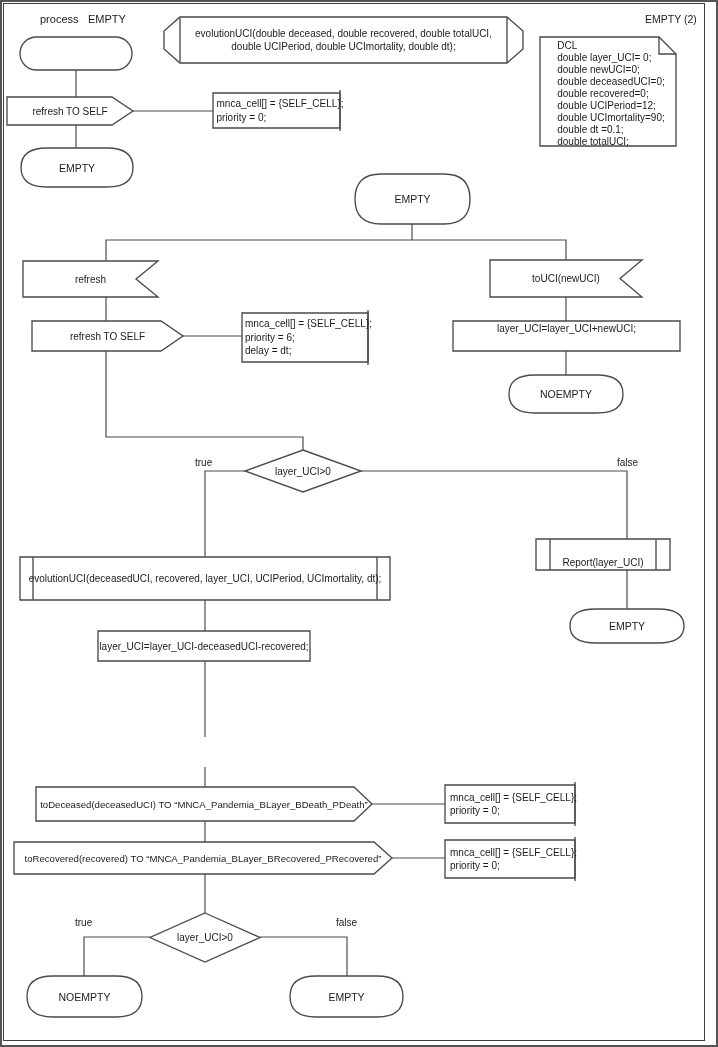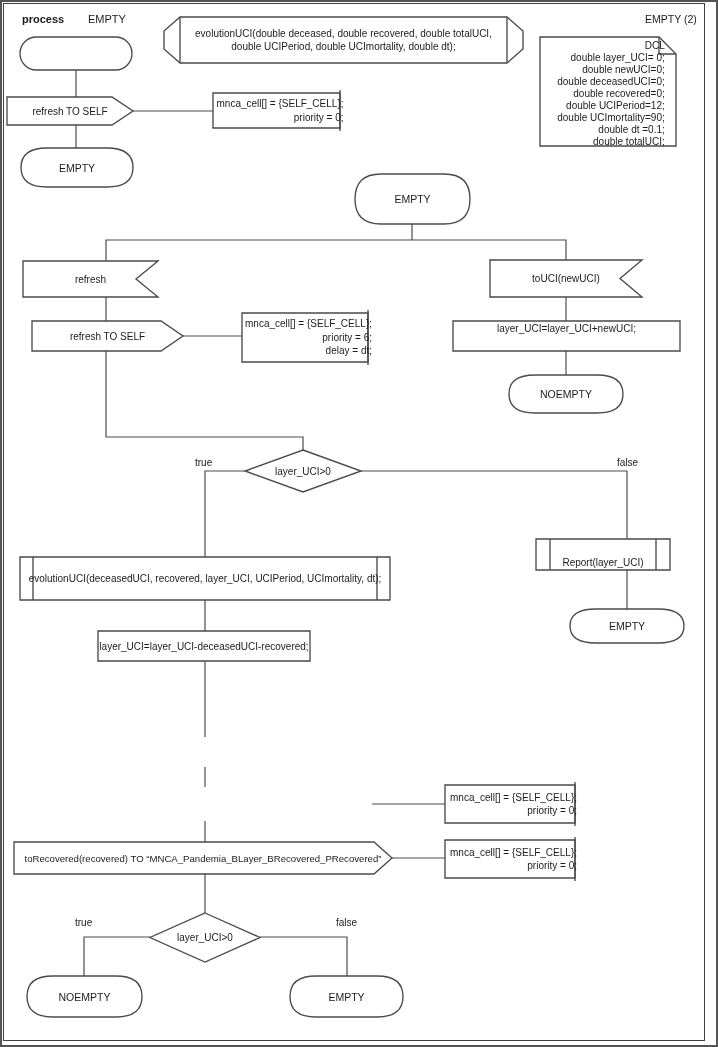--- a/index.html
+++ b/index.html
@@ -9,21 +9,21 @@
   .frame-outer{position:absolute;inset:0;border:2px solid #545454;pointer-events:none}
   .frame-inner{position:absolute;left:3px;top:3px;width:702px;height:1038px;border:1px solid #3f3f3f;pointer-events:none}
   #connectors{position:absolute;left:0;top:0;z-index:0}
   #connectors path{fill:none;stroke:#4d4d4d;stroke-width:1.2}
   .node{position:absolute;display:flex;align-items:center;justify-content:center;
         font-size:10px;white-space:nowrap;text-align:center;z-index:1}
   .node .lbl{position:relative;z-index:1}
   .shape{position:absolute;left:-6px;top:-6px;pointer-events:none;z-index:0}
   .shape path{fill:none;stroke:#4a4a4a;stroke-width:1.35;stroke-linejoin:miter}
   .shape path.f{fill:#ffffff}
-  .clines{display:flex;flex-direction:column;align-items:flex-end;text-align:left;
+  .clines{display:flex;flex-direction:column;align-items:flex-start;text-align:left;
           position:relative;z-index:1;line-height:13.5px}
   .comment-box .clines{padding-left:7px}
   .note-box{align-items:flex-start}
   .note-box .clines{padding:3px 0 0 6px;line-height:12px}
   .lbl2{position:relative;z-index:1;line-height:13px;white-space:nowrap}
   .floating{position:absolute;z-index:2;font-size:10px}
   .hdr{position:absolute;z-index:2;font-size:11px}
   .small{font-size:9.6px}
   .st{font-size:10.5px}
 </style>
@@ -38,21 +38,21 @@
       M412,224 V240  M106,261 V240 H566 V260
       M106,297 V321  M183,336 H242  M106,351 V437 H303 V450
       M566,297 V321  M566,351 V375
       M245,471 H205 V557  M361,471 H627 V539
       M205,600 V631  M205,661 V737  M205,767 V787
       M372,804 H445  M205,821 V842  M392,858 H445  M205,874 V913
       M150,937 H84 V976  M260,937 H347 V976
       M627,570 V609"></path>
   </svg>
 
-  <div class="hdr" style="left:22px;top:13px;font-weight:bold">process</div>
+  <div class="hdr" style="left:40px;top:13px;font-weight:normal">process</div>
   <div class="hdr" style="left:88px;top:13px">EMPTY</div>
   <div class="hdr" style="left:645px;top:13px;font-size:10.5px">EMPTY (2)</div>
 
   <div class="node" style="left:20px;top:37px;width:112px;height:33px">
       <svg width="124" height="45" viewBox="0 0 124 45" class="shape">
         <path d="M22.5,6 H101.5 A16.5 16.5 0 0 1 101.5 39 H22.5 A16.5 16.5 0 0 1 22.5 6 Z" class="f"></path>
       </svg>
     </div>
 
   <div class="node" style="left:7px;top:97px;width:126px;height:28px">
@@ -183,20 +183,26 @@
   </div>
 
   <div class="node" style="left:98px;top:631px;width:212px;height:30px">
       <svg width="224" height="42" viewBox="0 0 224 42" class="shape">
         <path d="M6,6 H218 V36 H6 Z" class="f"></path>
       </svg>
     <span class="lbl">layer_UCI=layer_UCI-deceasedUCI-recovered;</span>
   </div>
 
 
+  <div class="node small" style="left:36px;top:787px;width:336px;height:34px">
+      <svg width="348" height="46" viewBox="0 0 348 46" class="shape">
+        <path d="M6,6 H324 L342,23 L324,40 H6 Z" class="f"></path>
+      </svg>
+    <span class="lbl">toDeceased(deceasedUCI) TO “MNCA_Pandemia_BLayer_BDeath_PDeath”</span>
+  </div>
 
   <div class="node comment-box" style="left:445px;top:785px;width:130px;height:38px">
       <svg width="142" height="50" viewBox="0 0 142 50" class="shape">
         <path d="M6,6 H136 V44 H6 Z" class="f"></path>
         <path d="M136,3 V47"></path>
       </svg>
     <div class="clines">
       <div>mnca_cell[] = {SELF_CELL};</div>
       <div>priority = 0;</div>
     </div>

